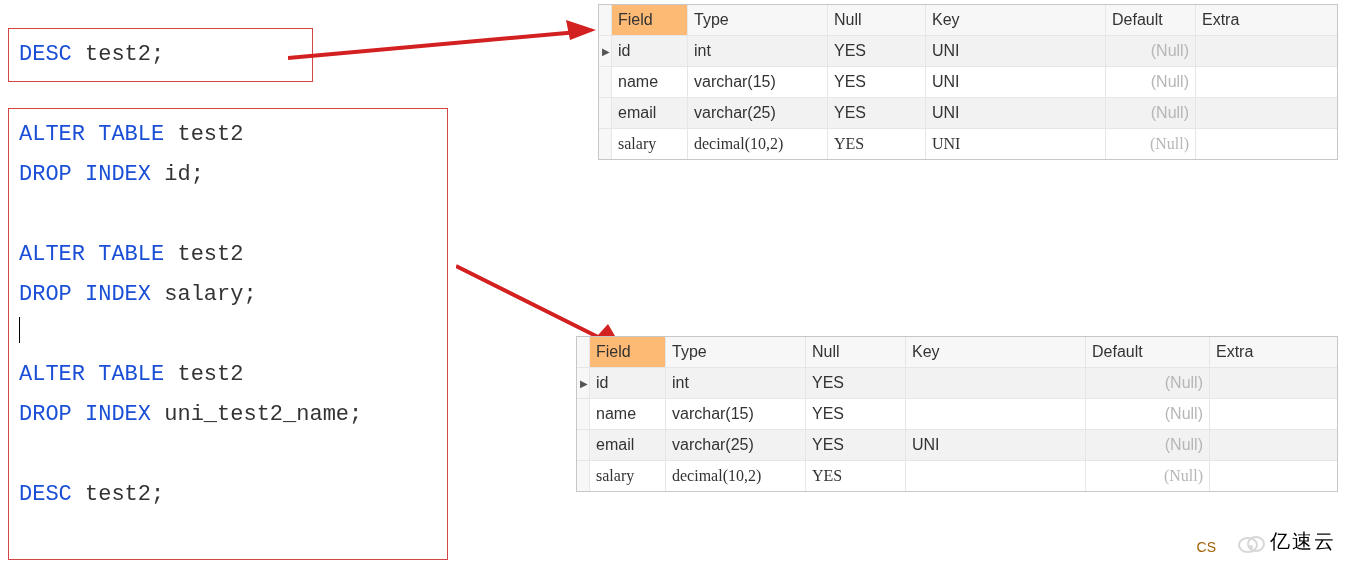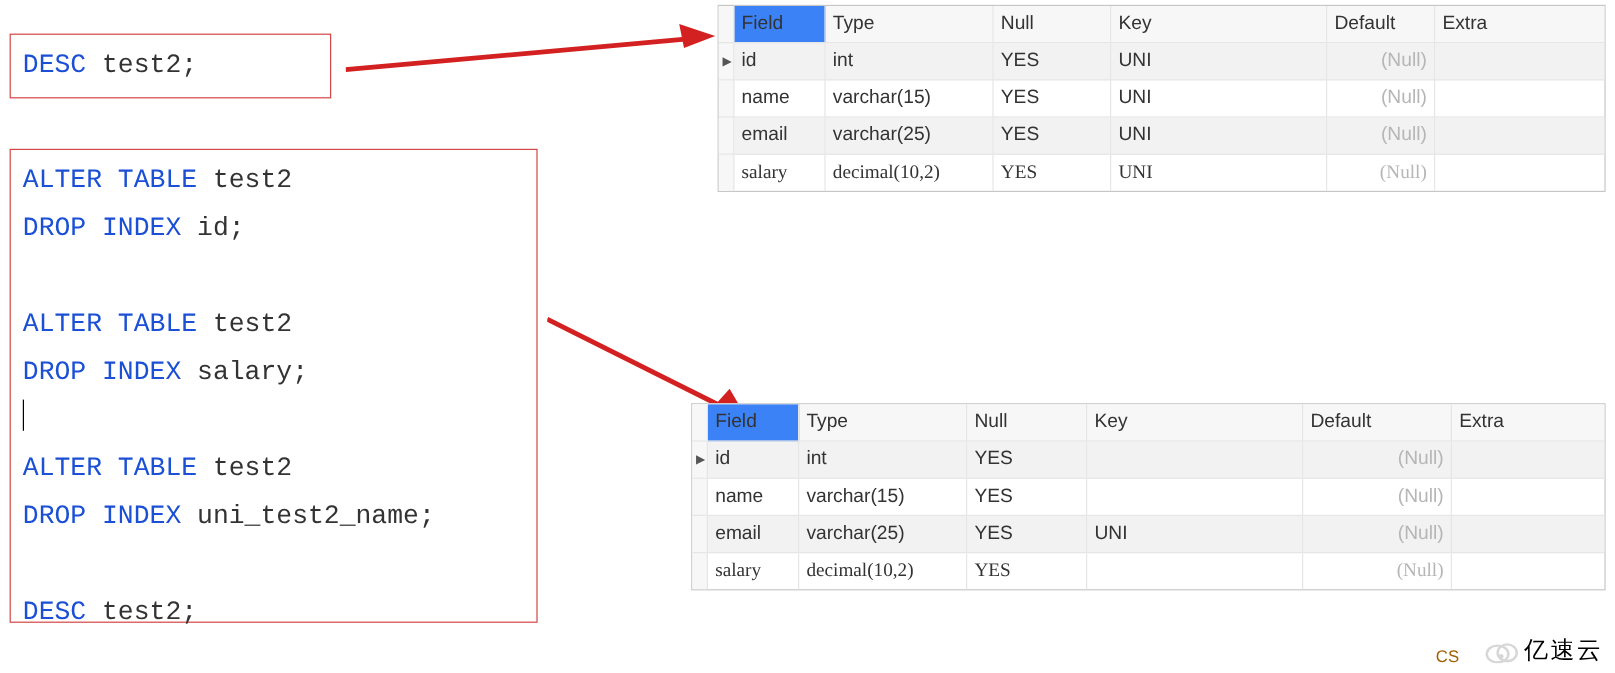--- a/index.html
+++ b/index.html
@@ -17,22 +17,22 @@
     background: #ffffff;
     padding: 6px 10px;
     font-size: 22px;
     line-height: 40px;
     white-space: pre;
     position: absolute;
     box-sizing: border-box;
   }
   .kw { color: #1a4fd6; } 
   .ident { color: #333333; }
-  #code-box-1 { left: 8px;  top: 28px;  width: 268px; font-family: Liberation Mono, monospace; }
-  #code-box-2 { left: 8px;  top: 124px; width: 440px; height: 395px; }
+  #code-box-1 { left: 8px;  top: 28px;  width: 305px; font-family: Liberation Mono, monospace; }
+  #code-box-2 { left: 8px;  top: 108px; width: 440px; height: 452px; }
 
   
   .tbl-wrap {
     position: absolute;
     border: 1px solid #c7c7c7;
     background: #ffffff;
     font-family: Arial, sans-serif;
     font-size: 16px;
     color: #333;
     box-sizing: border-box;
@@ -49,21 +49,21 @@
     border-right: 1px solid #e6e6e6;
     border-bottom: 1px solid #e6e6e6;
     height: 20px;
   }
   th:last-child, td:last-child { border-right: none; }
   tr:last-child td { border-bottom: none; font-family: Liberation Serif, serif; }
   th {
     color: #333;
     font-size: 16px;
   }
-  th.hi { background: #3b82f6; }
+  th.hi { background: #fdba74; }
   tbody tr.sel { background: #f2f2f2; }
   .null { color: #b6b6b6; text-align: right; }
   .rowmarker {
     width: 8px;
     min-width: 8px;
     padding: 5px 1px 5px 3px;
     border-right: 1px solid #e6e6e6;
     border-bottom: 1px solid #e6e6e6;
     background: #f7f7f7;
     color: #555;

